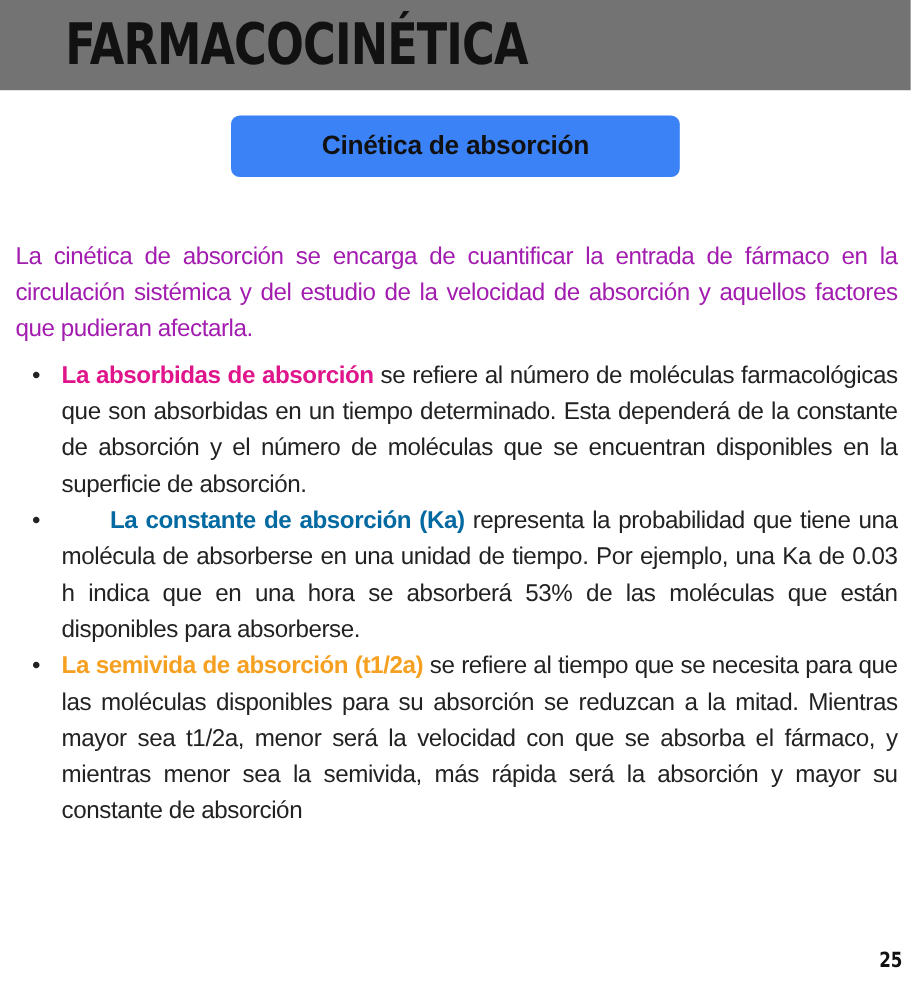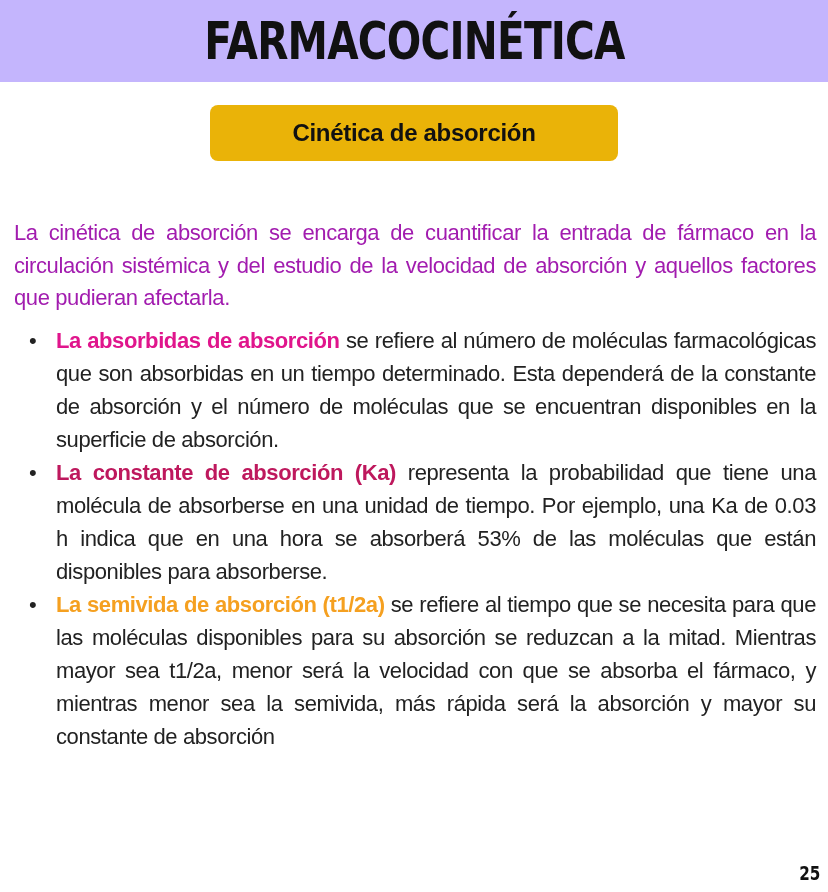--- a/index.html
+++ b/index.html
@@ -2,32 +2,32 @@
 <html><head>
 <meta charset="utf-8">
 <style>
   html, body { margin: 0; padding: 0; }
   body {
     width: 828px; height: 892px; background: #ffffff; position: relative; overflow: hidden;
     font-family: "Liberation Sans", sans-serif; color: #222222;
   }
   .header-band {
     position: absolute; left: 0; top: 0; width: 828px; height: 82px;
-    background: #c4b5fd;
-    display: flex; align-items: center; justify-content: center;
+    background: #737373;
+    display: flex; align-items: center; 
   }
   .page-title {
     font-family: "DejaVu Sans", sans-serif; font-weight: bold;
     font-size: 52px; letter-spacing: -1px; color: #111111;
     transform: scaleX(0.78); transform-origin: center;
     line-height: 1;
   }
   .section-box {
     position: absolute; left: 210px; top: 105px; width: 408px; height: 56px;
-    background: #eab308; border-radius: 8px;
+    background: #3b82f6; border-radius: 8px;
     display: flex; align-items: center; justify-content: center;
   }
   .section-title {
     font-family: "Liberation Sans", sans-serif; font-weight: bold;
     font-size: 24px; color: #111111; letter-spacing: -0.3px;
   }
   .intro {
     position: absolute; left: 14px; top: 195px; width: 802px;
     font-size: 22px; line-height: 32.5px; text-align: justify; color: #a21caf;
     letter-spacing: -0.4px;
@@ -61,20 +61,20 @@
   <div class="section-title">Cinética de absorción</div>
 </div>
 
 <p class="intro">La cinética de absorción se encarga de cuantificar la entrada de fármaco en la circulación sistémica y del estudio de la velocidad de absorción y aquellos factores que pudieran afectarla.</p>
 
 <ul class="bullets">
   <li class="bullet">
     <span class="bullet-dot">•</span><span class="term" style="color: rgb(224, 21, 140);">La absorbidas de absorción</span><span> se refiere al número de moléculas farmacológicas que son absorbidas en un tiempo determinado. Esta dependerá de la constante de absorción y el número de moléculas que se encuentran disponibles en la superficie de absorción.</span>
   </li>
   <li class="bullet">
-    <span class="bullet-dot">•</span><span class="term" style="color: #be185d;">La constante de absorción (Ka)</span><span> representa la probabilidad que tiene una molécula de absorberse en una unidad de tiempo. Por ejemplo, una Ka de 0.03 h indica que en una hora se absorberá 53% de las moléculas que están disponibles para absorberse.</span>
+    <span class="bullet-dot">•</span><span class="term" style="color: #0369a1; margin-left: 44px;">La constante de absorción (Ka)</span><span> representa la probabilidad que tiene una molécula de absorberse en una unidad de tiempo. Por ejemplo, una Ka de 0.03 h indica que en una hora se absorberá 53% de las moléculas que están disponibles para absorberse.</span>
   </li>
   <li class="bullet">
     <span class="bullet-dot">•</span><span class="term" style="color: rgb(245, 160, 32);">La semivida de absorción (t1/2a)</span><span> se refiere al tiempo que se necesita para que las moléculas disponibles para su absorción se reduzcan a la mitad. Mientras mayor sea t1/2a, menor será la velocidad con que se absorba el fármaco, y mientras menor sea la semivida, más rápida será la absorción y mayor su constante de absorción</span>
   </li>
 </ul>
 
 <div class="page-number">25</div>
 
 </body></html>

